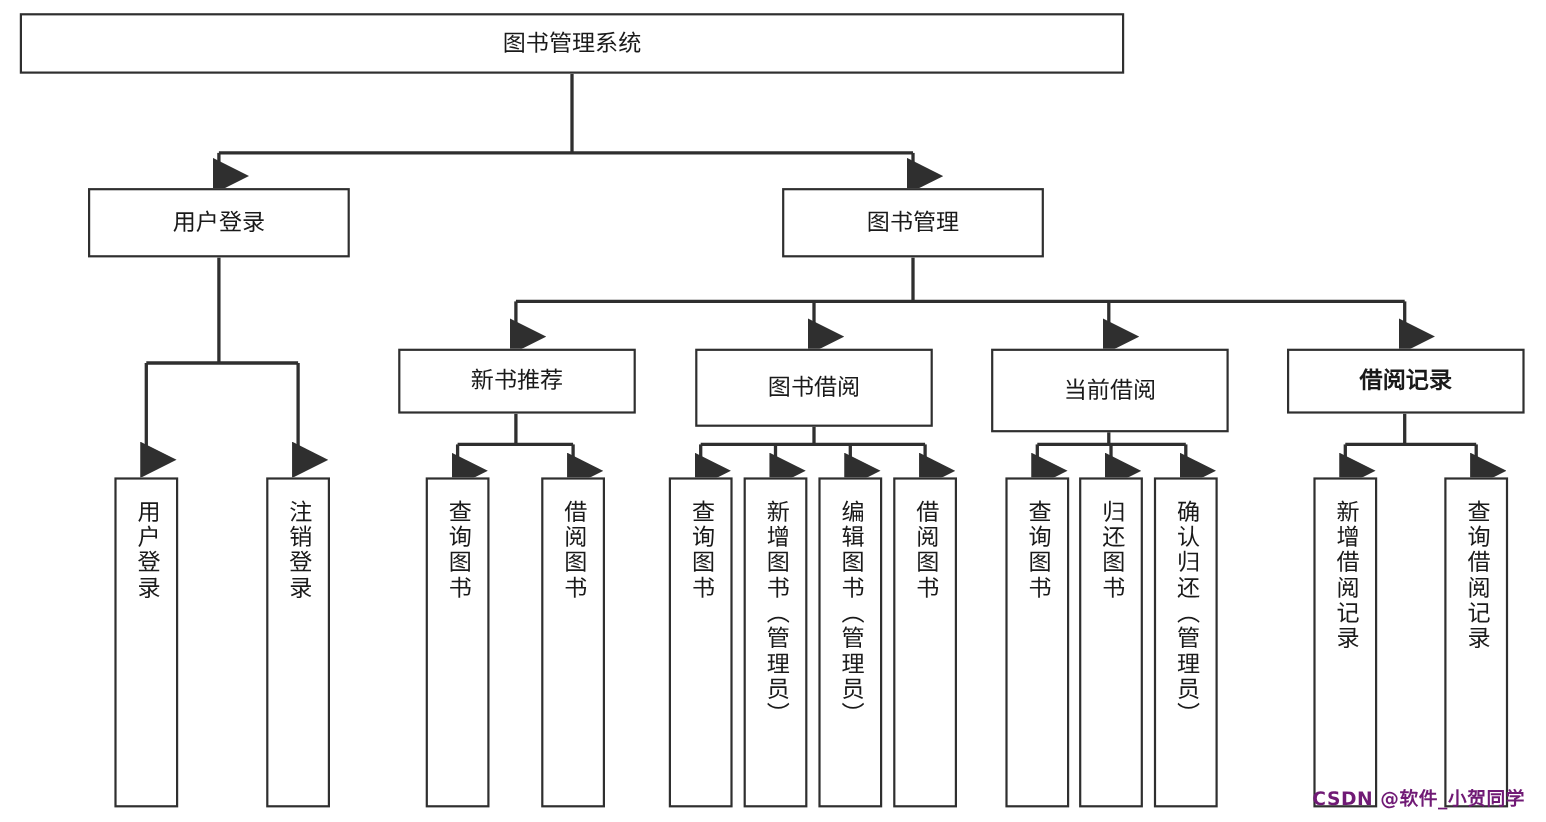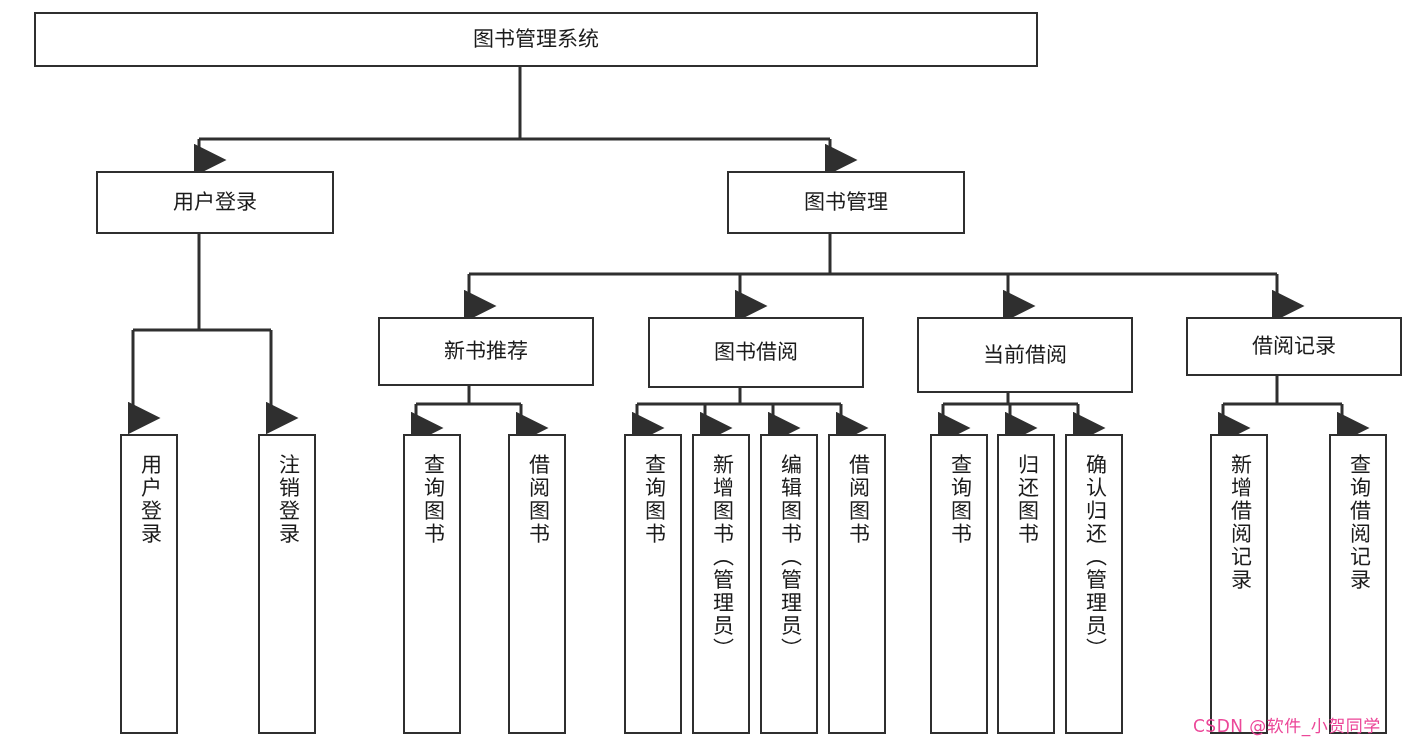--- a/index.html
+++ b/index.html
@@ -28,21 +28,20 @@
   }
   .node {
     position: absolute;
     box-sizing: border-box;
     background: #ffffff;
     border: 2px solid #2f2f2f;
     display: flex;
     align-items: center;
     justify-content: center;
     color: #1a1a1a;
-    margin-left: 16px;
   }
   .node .label {
     display: block;
     text-align: center;
     line-height: 1.18;
     white-space: nowrap;
   }
   
   .node.horiz .label {
     font-size: 21px;
@@ -62,23 +61,24 @@
     text-orientation: upright;
     letter-spacing: 2px;
     line-height: 1.0;
     white-space: nowrap;
   }
   .watermark {
     position: absolute;
     left: 1193px;
     top: 712px;
     font-size: 17px;
-    color: #ec4899;
+    color: #701a75;
     white-space: nowrap;
     letter-spacing: 0.5px;
+    font-weight: bold;
   }
 </style>
 </head>
 <body>
 
 <div id="canvas">
 
   <svg class="wires" viewBox="0 0 1405 747" xmlns="http://www.w3.org/2000/svg">
     <defs>
       <marker id="arrow" viewBox="0 0 12 12" refX="6" refY="10" markerWidth="11" markerHeight="11" orient="auto-start-reverse">
@@ -136,33 +136,33 @@
   </div>
 
   <div class="node horiz" style="left:80px; top:171px; width:238px; height:63px;">
     <span class="label">用户登录</span>
   </div>
 
   <div class="node horiz" style="left:711px; top:171px; width:238px; height:63px;">
     <span class="label">图书管理</span>
   </div>
 
-  <div class="node horiz" style="left:362px; top:317px; width:216px; height:69px;">
+  <div class="node horiz" style="left:362px; top:317px; width:216px; height:59px;">
     <span class="label">新书推荐</span>
   </div>
 
   <div class="node horiz" style="left:632px; top:317px; width:216px; height:71px;">
     <span class="label">图书借阅</span>
   </div>
 
   <div class="node horiz" style="left:901px; top:317px; width:216px; height:76px;">
     <span class="label">当前借阅</span>
   </div>
 
-  <div class="node horiz" style="left:1170px; top:317px; width:216px; height:59px;">
+  <div class="node horiz" style="left:1170px; top:317px; width:216px; height:59px;font-weight:bold;">
     <span class="label">借阅记录</span>
   </div>
 
   <div class="node leaf" style="left:104px; top:434px; width:58px; height:300px;">
     <span class="label">用户登录</span>
   </div>
 
   <div class="node leaf" style="left:242px; top:434px; width:58px; height:300px;">
     <span class="label">注销登录</span>
   </div>

